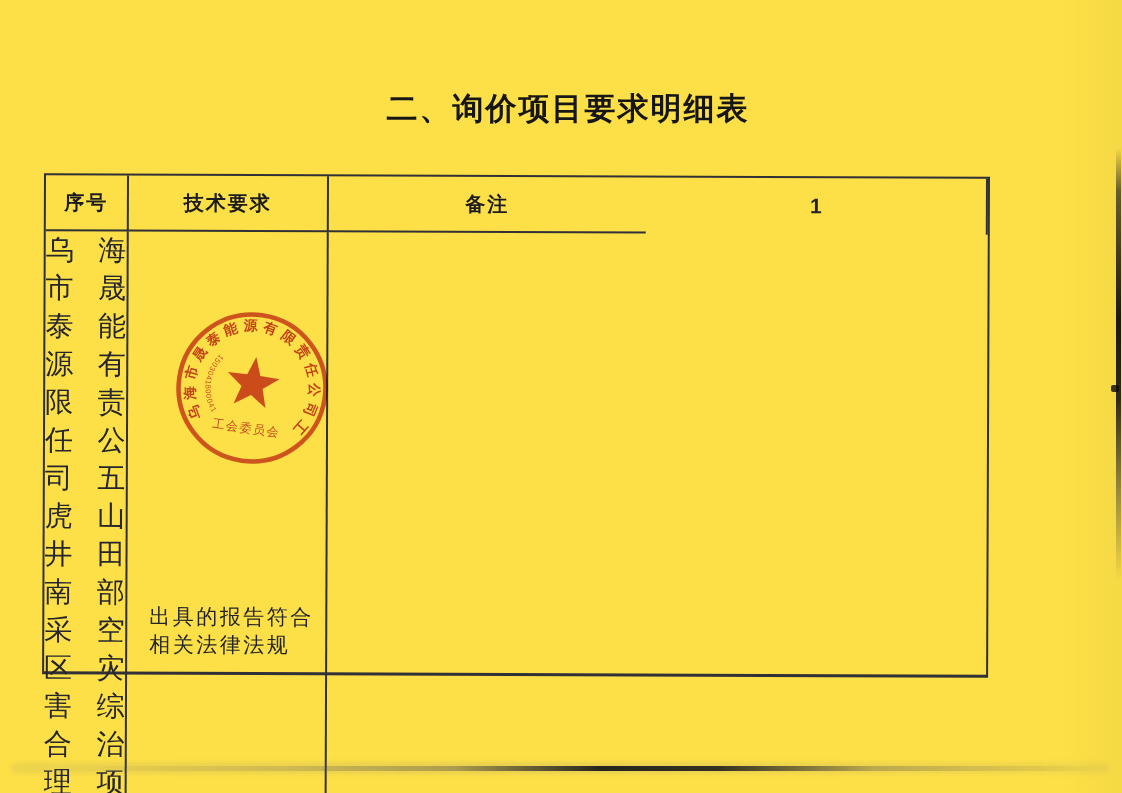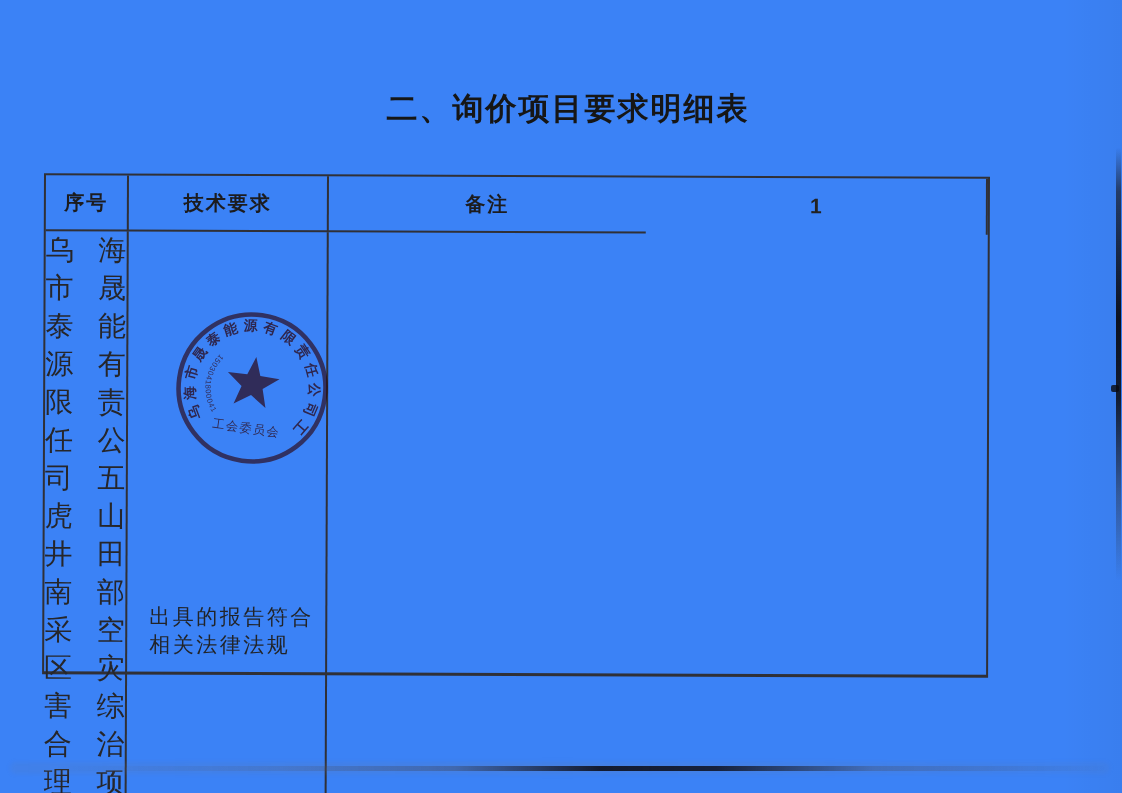--- a/index.html
+++ b/index.html
@@ -1,19 +1,19 @@
 <!DOCTYPE html>
 <html><head>
 <meta charset="utf-8">
 <style>
   html,body{margin:0;padding:0;background:#e8e8e8;}
   .page{
     position:relative;
     width:1122px;height:793px;
-    background:#3b82f6;
+    background:#fde047;
     overflow:hidden;
     font-family:"Liberation Serif","DejaVu Serif",serif;
     color:#222;
   }
   
   .page::after{
     content:"";position:absolute;top:0;right:0;width:60px;height:100%;
     background:linear-gradient(to right,rgba(0,0,0,0),rgba(0,0,0,0.03));
     pointer-events:none;
   }

